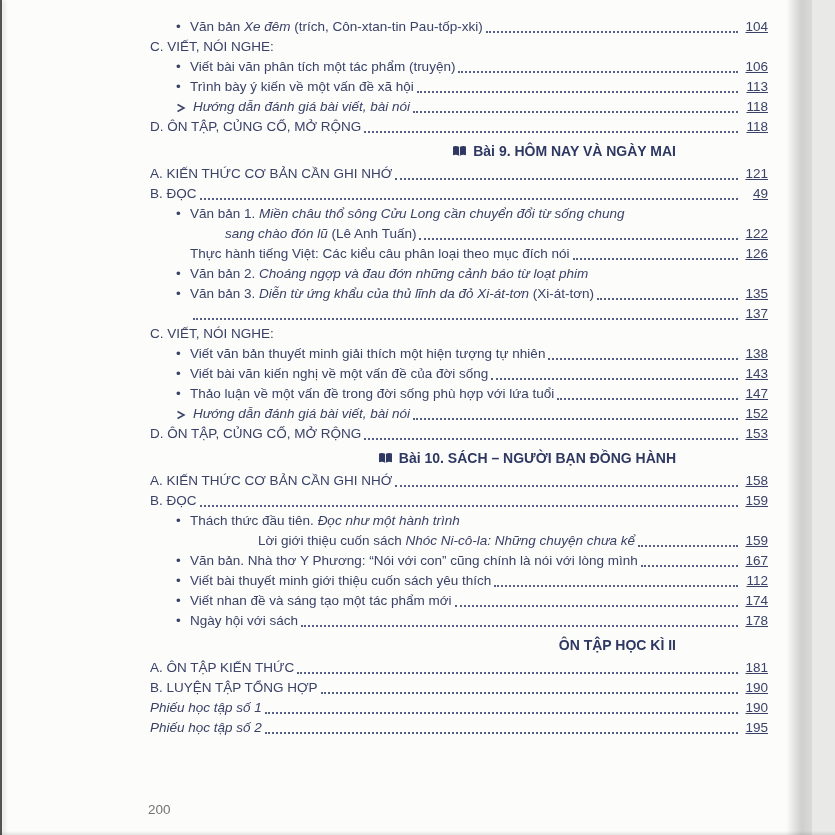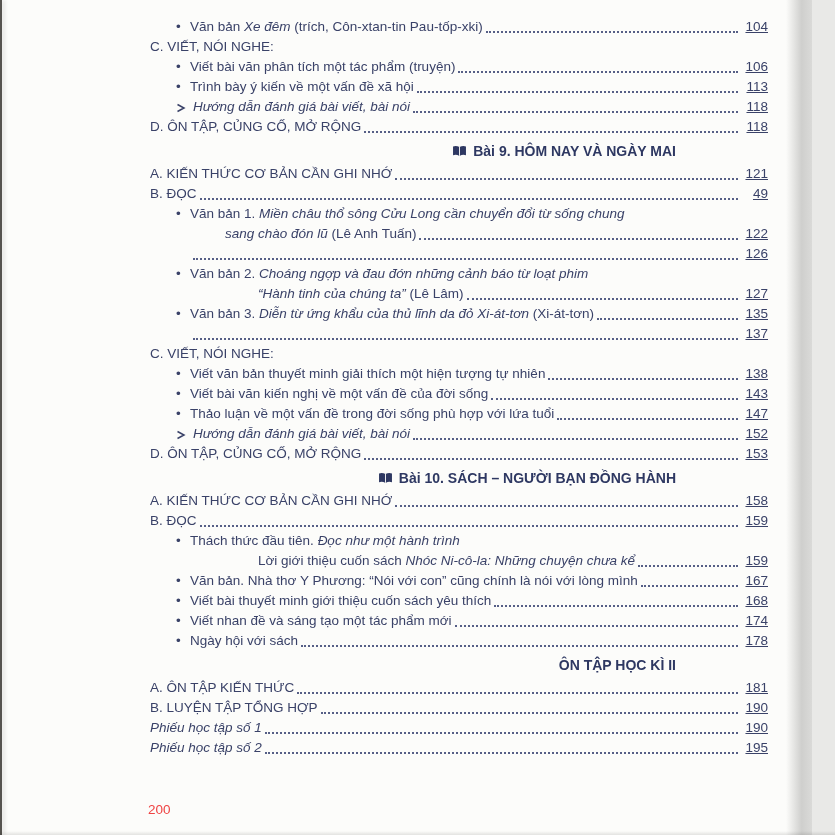--- a/index.html
+++ b/index.html
@@ -53,21 +53,21 @@
   }
   .pagenum{flex:none;min-width:26px;text-align:right;text-decoration:underline;}
   .row.heading{
     display:block;text-align:right;padding-right:92px;
     margin:4px 0 2px;font-size:14px;line-height:21px;
     font-weight:bold;color:#2e3862;
   }
   .book-icon svg{vertical-align:-1px;margin-right:6px;}
   .folio{
     position:absolute;left:148px;bottom:18px;
-    font-size:13.5px;color:#ef4444;
+    font-size:13.5px;color:#737373;
   }
 </style>
 </head>
 <body>
 
 <div class="page">
   <div class="edge-left"></div>
   <div class="edge-right-inner"></div>
   <div class="edge-right-outer"></div>
   <div class="edge-bottom"></div>
@@ -126,31 +126,27 @@
       <div class="row item ind1">
         <span class="marker bullet">•</span>
         <span class="title"><span>Văn bản 1. </span><span class="it">Miền châu thổ sông Cửu Long cần chuyển đổi từ sống chung</span></span>
       </div>
       <div class="row sub ind3">
         <span class="title"><span class="it">sang chào đón lũ</span><span> (Lê Anh Tuấn)</span></span>
         <span class="dots"></span>
         <span class="pagenum">122</span>
       </div>
       <div class="row sub ind2">
+        <span class="title"><span>Thực hành tiếng Việt: Các kiểu câu phân loại theo mục đích nói</span></span>
         <span class="dots"></span>
         <span class="pagenum">126</span>
       </div>
       <div class="row item ind1">
         <span class="marker bullet">•</span>
         <span class="title"><span>Văn bản 2. </span><span class="it">Choáng ngợp và đau đớn những cảnh báo từ loạt phim</span></span>
-      </div>
-      <div class="row sub ind4">
-        <span class="title"><span class="it">“Hành tinh của chúng ta”</span><span> (Lê Lâm)</span></span>
-        <span class="dots"></span>
-        <span class="pagenum">127</span>
       </div>
       <div class="row item ind1">
         <span class="marker bullet">•</span>
         <span class="title"><span>Văn bản 3. </span><span class="it">Diễn từ ứng khẩu của thủ lĩnh da đỏ Xi-át-tơn</span><span> (Xi-át-tơn)</span></span>
         <span class="dots"></span>
         <span class="pagenum">135</span>
       </div>
       <div class="row sub ind2">
         <span class="dots"></span>
         <span class="pagenum">137</span>
@@ -217,21 +213,21 @@
       <div class="row item ind1">
         <span class="marker bullet">•</span>
         <span class="title"><span>Văn bản. Nhà thơ Y Phương: “Nói với con” cũng chính là nói với lòng mình</span></span>
         <span class="dots"></span>
         <span class="pagenum">167</span>
       </div>
       <div class="row item ind1">
         <span class="marker bullet">•</span>
         <span class="title"><span>Viết bài thuyết minh giới thiệu cuốn sách yêu thích</span></span>
         <span class="dots"></span>
-        <span class="pagenum">168</span>
+        <span class="pagenum">112</span>
       </div>
       <div class="row item ind1">
         <span class="marker bullet">•</span>
         <span class="title"><span>Viết nhan đề và sáng tạo một tác phẩm mới</span></span>
         <span class="dots"></span>
         <span class="pagenum">174</span>
       </div>
       <div class="row item ind1">
         <span class="marker bullet">•</span>
         <span class="title"><span>Ngày hội với sách</span></span>

